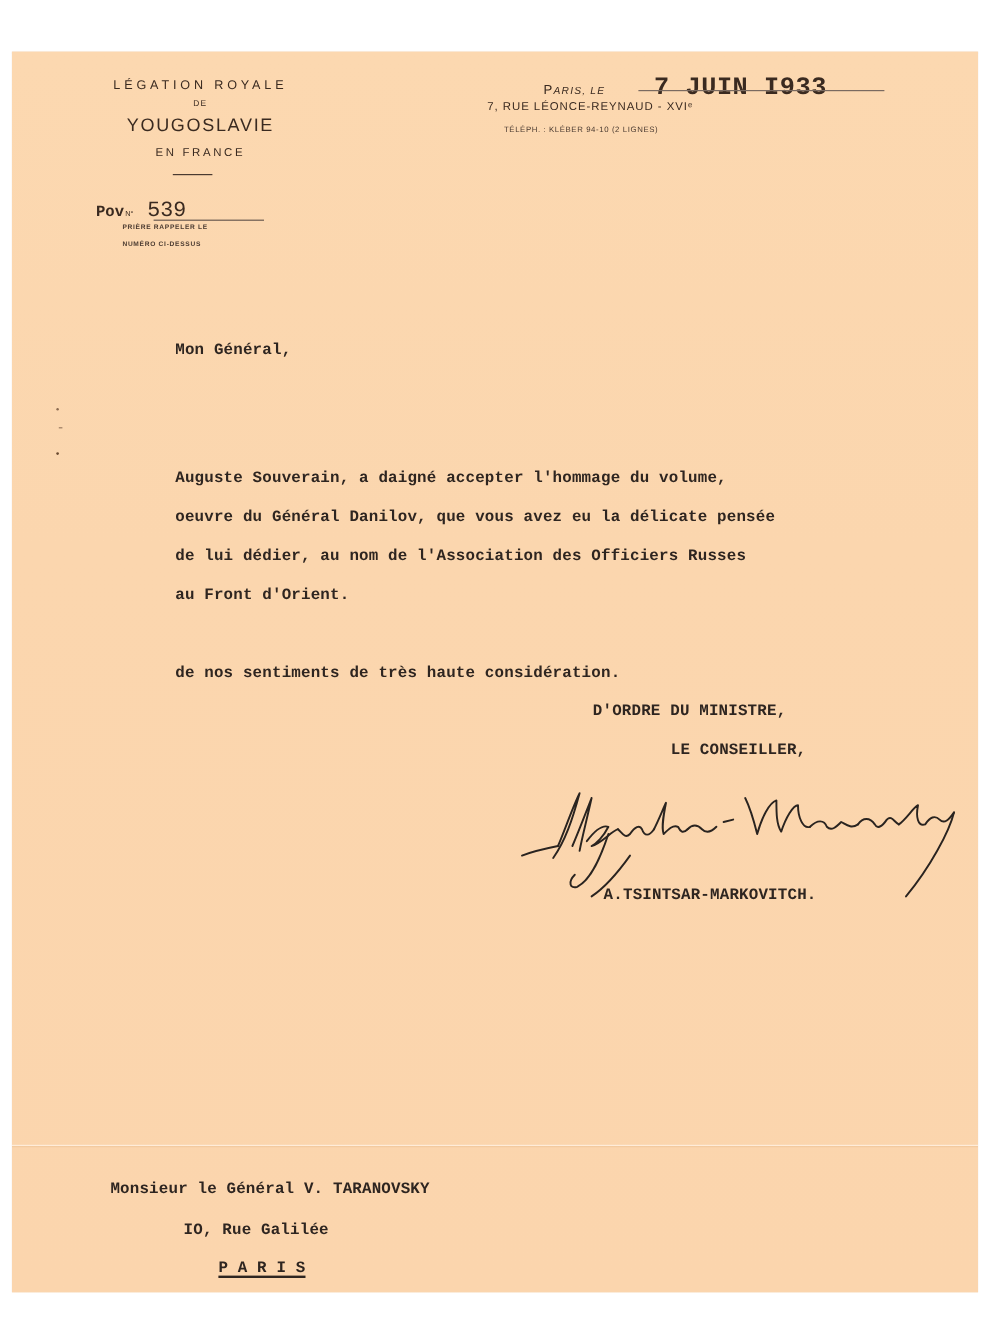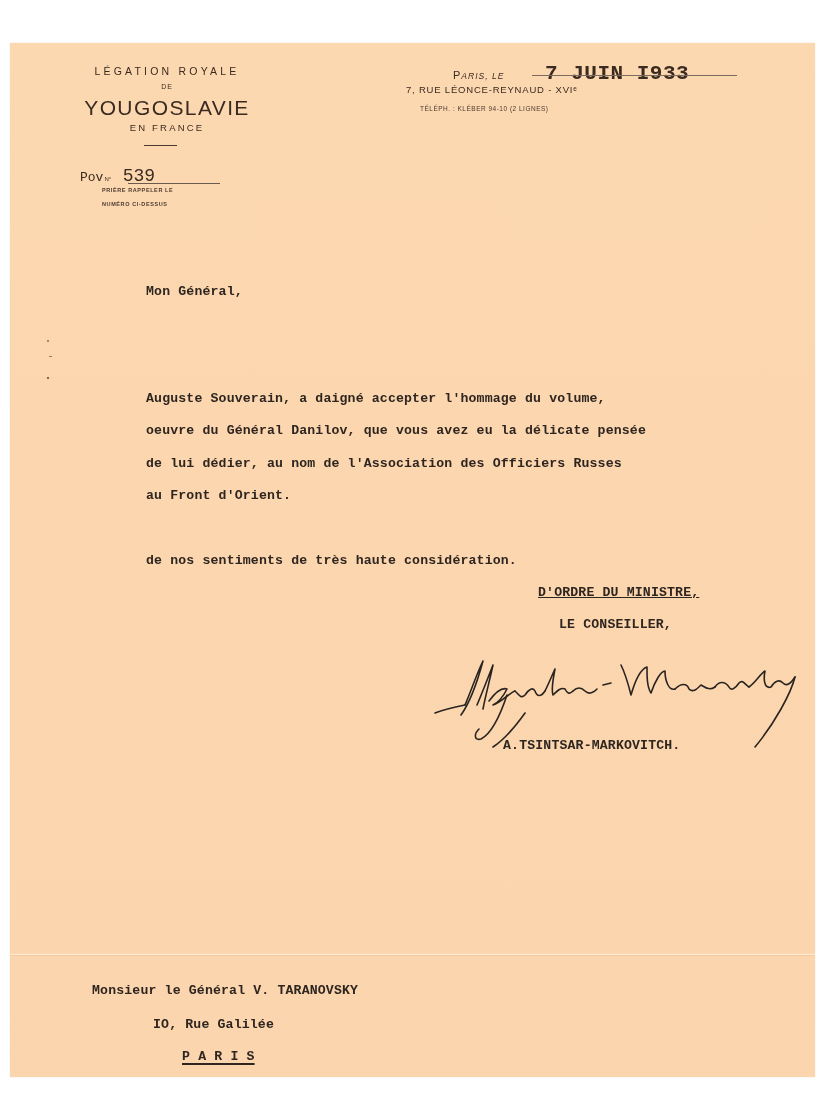--- a/index.html
+++ b/index.html
@@ -25,26 +25,26 @@
       box-shadow: 0 1px 0 rgba(220,170,120,0.25);
     }
     .lh {
       position: absolute;
       font-family: "Liberation Sans", sans-serif;
       color: #3a2a20;
       text-align: center;
     }
     .lh-1 { left: 57px; top: 22px; width: 200px; font-size: 10.5px; letter-spacing: 3.2px; }
     .lh-2 { left: 57px; top: 40px; width: 200px; font-size: 7px; letter-spacing: 1px; }
-    .lh-3 { left: 57px; top: 53px; width: 200px; font-size: 21px; letter-spacing: 1.4px; text-align: center; }
+    .lh-3 { left: 57px; top: 53px; width: 200px; font-size: 15px; letter-spacing: 1.4px; text-align: center; }
     .lh-4 { left: 57px; top: 79px; width: 200px; font-size: 9.5px; letter-spacing: 2.2px; }
     .lh-rule { position: absolute; left: 134px; top: 102px; width: 33px; height: 1px; background: #4a3a30; }
 
     .ref-row { position: absolute; left: 70px; top: 123px; color: #3a2a20; }
-    .ref-prefix { font-size: 13px; font-weight: normal; }
+    .ref-prefix { font-size: 13px; font-weight: bold; }
     .ref-no { font-family: "Liberation Sans", sans-serif; font-size: 6px; margin: 0 2px 0 1px; }
     .ref-val { font-size: 18px; font-weight: normal; }
     .ref-line { position: absolute; left: 118px; top: 140px; width: 92px; height: 1px; background: #6a5a50; }
     .ref-note {
       position: absolute; left: 92px; width: 130px;
       font-family: "Liberation Sans", sans-serif; font-size: 5.5px; letter-spacing: 0.6px;
       color: #4a3a30; font-weight: bold;
     }
     .ref-note-1 { top: 144px; }
     .ref-note-2 { top: 158px; }
@@ -115,21 +115,21 @@
 
   <div class="tw" style="left:136px; top:241px;">Mon Général,</div>
 
   <div class="tw" style="left:136px; top:348px;">Auguste Souverain, a daigné accepter l'hommage du volume,</div>
   <div class="tw" style="left:136px; top:380px;">oeuvre du Général Danilov, que vous avez eu la délicate pensée</div>
   <div class="tw" style="left:136px; top:413px;">de lui dédier, au nom de l'Association des Officiers Russes</div>
   <div class="tw" style="left:136px; top:445px;">au Front d'Orient.</div>
 
   <div class="tw" style="left:136px; top:510px;">de nos sentiments de très haute considération.</div>
 
-  <div class="tw" style="left:528px; top:542px;text-decoration:underline;">D'ORDRE DU MINISTRE,</div>
+  <div class="tw" style="left:484px; top:542px;">D'ORDRE DU MINISTRE,</div>
   <div class="tw" style="left:549px; top:574px;">LE CONSEILLER,</div>
 
   <svg class="sig" viewBox="0 0 400 110">
     <g fill="none" stroke="#2a2420" stroke-width="1.6" stroke-linecap="round" stroke-linejoin="round">
       <path d="M10 70 C 20 66, 30 64, 40 62"></path>
       <path d="M40 62 C 46 48, 52 30, 58 18 C 52 40, 46 58, 36 72"></path>
       <path d="M52 62 C 58 48, 64 32, 68 22 C 64 40, 60 55, 58 66"></path>
       <path d="M64 58 C 70 50, 76 44, 82 46 C 78 54, 72 60, 68 62 C 76 60, 84 50, 90 48"></path>
       <path d="M82 52 C 76 70, 68 90, 56 96 C 50 98, 48 92, 54 86"></path>
       <path d="M90 48 C 94 52, 96 56, 100 52 C 104 46, 108 44, 110 48 C 112 54, 116 54, 120 48"></path>

